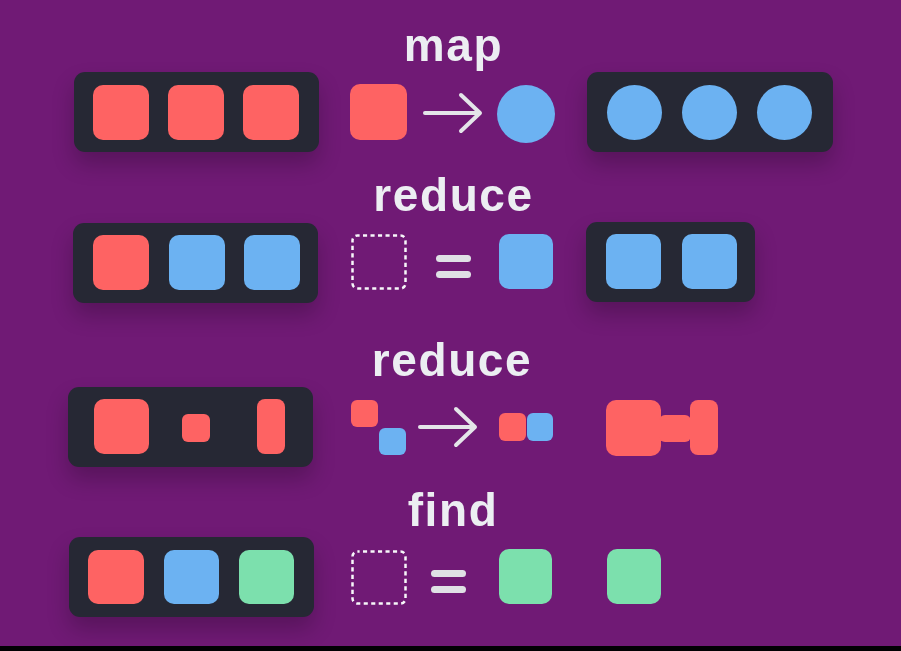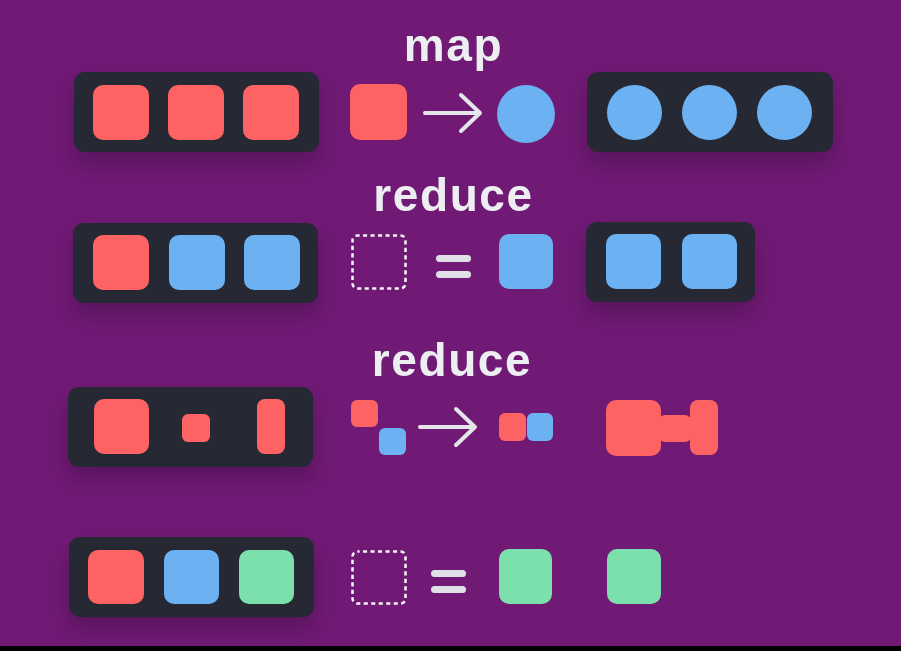--- a/index.html
+++ b/index.html
@@ -100,20 +100,21 @@
     </g>
   </svg>
 
   <div class="sq-sm" style="left: 499px; top: 413px; width: 27px; height: 28px; background: rgb(254, 99, 99);"></div>
   <div class="sq-sm" style="left: 527px; top: 413px; width: 26px; height: 28px; background: rgb(108, 178, 242);"></div>
 
   <div class="sq" style="left: 606px; top: 400px; width: 55px; height: 56px; background: rgb(254, 99, 99);"></div>
   <div class="sq-sm" style="left: 659px; top: 415px; width: 32px; height: 27px; border-radius: 6px; background: rgb(254, 99, 99);"></div>
   <div class="sq-sm" style="left: 690px; top: 400px; width: 28px; height: 55px; border-radius: 8px; background: rgb(254, 99, 99);"></div>
 
+  <div class="title" style="left: 453px; top: 487px; color: rgb(236, 238, 242);">find</div>
 
   <div class="container" style="left: 69px; top: 537px; width: 245px; height: 80px; background: rgb(38, 40, 52);">
     <div class="sq" style="left: 19px; top: 13px; width: 56px; height: 54px; background: rgb(254, 99, 99);"></div>
     <div class="sq" style="left: 95px; top: 13px; width: 55px; height: 54px; background: rgb(108, 178, 242);"></div>
     <div class="sq" style="left: 170px; top: 13px; width: 55px; height: 54px; background: rgb(124, 224, 173);"></div>
   </div>
 
   <svg style="left:351px; top:550px;" width="56" height="55" viewBox="0 0 56 55">
     <rect x="1.5" y="1.5" width="53" height="52" rx="5" fill="none" stroke-width="2.5" stroke-dasharray="4.1 3.4" stroke-dashoffset="2" stroke="#f7f8fa"></rect>
   </svg>

